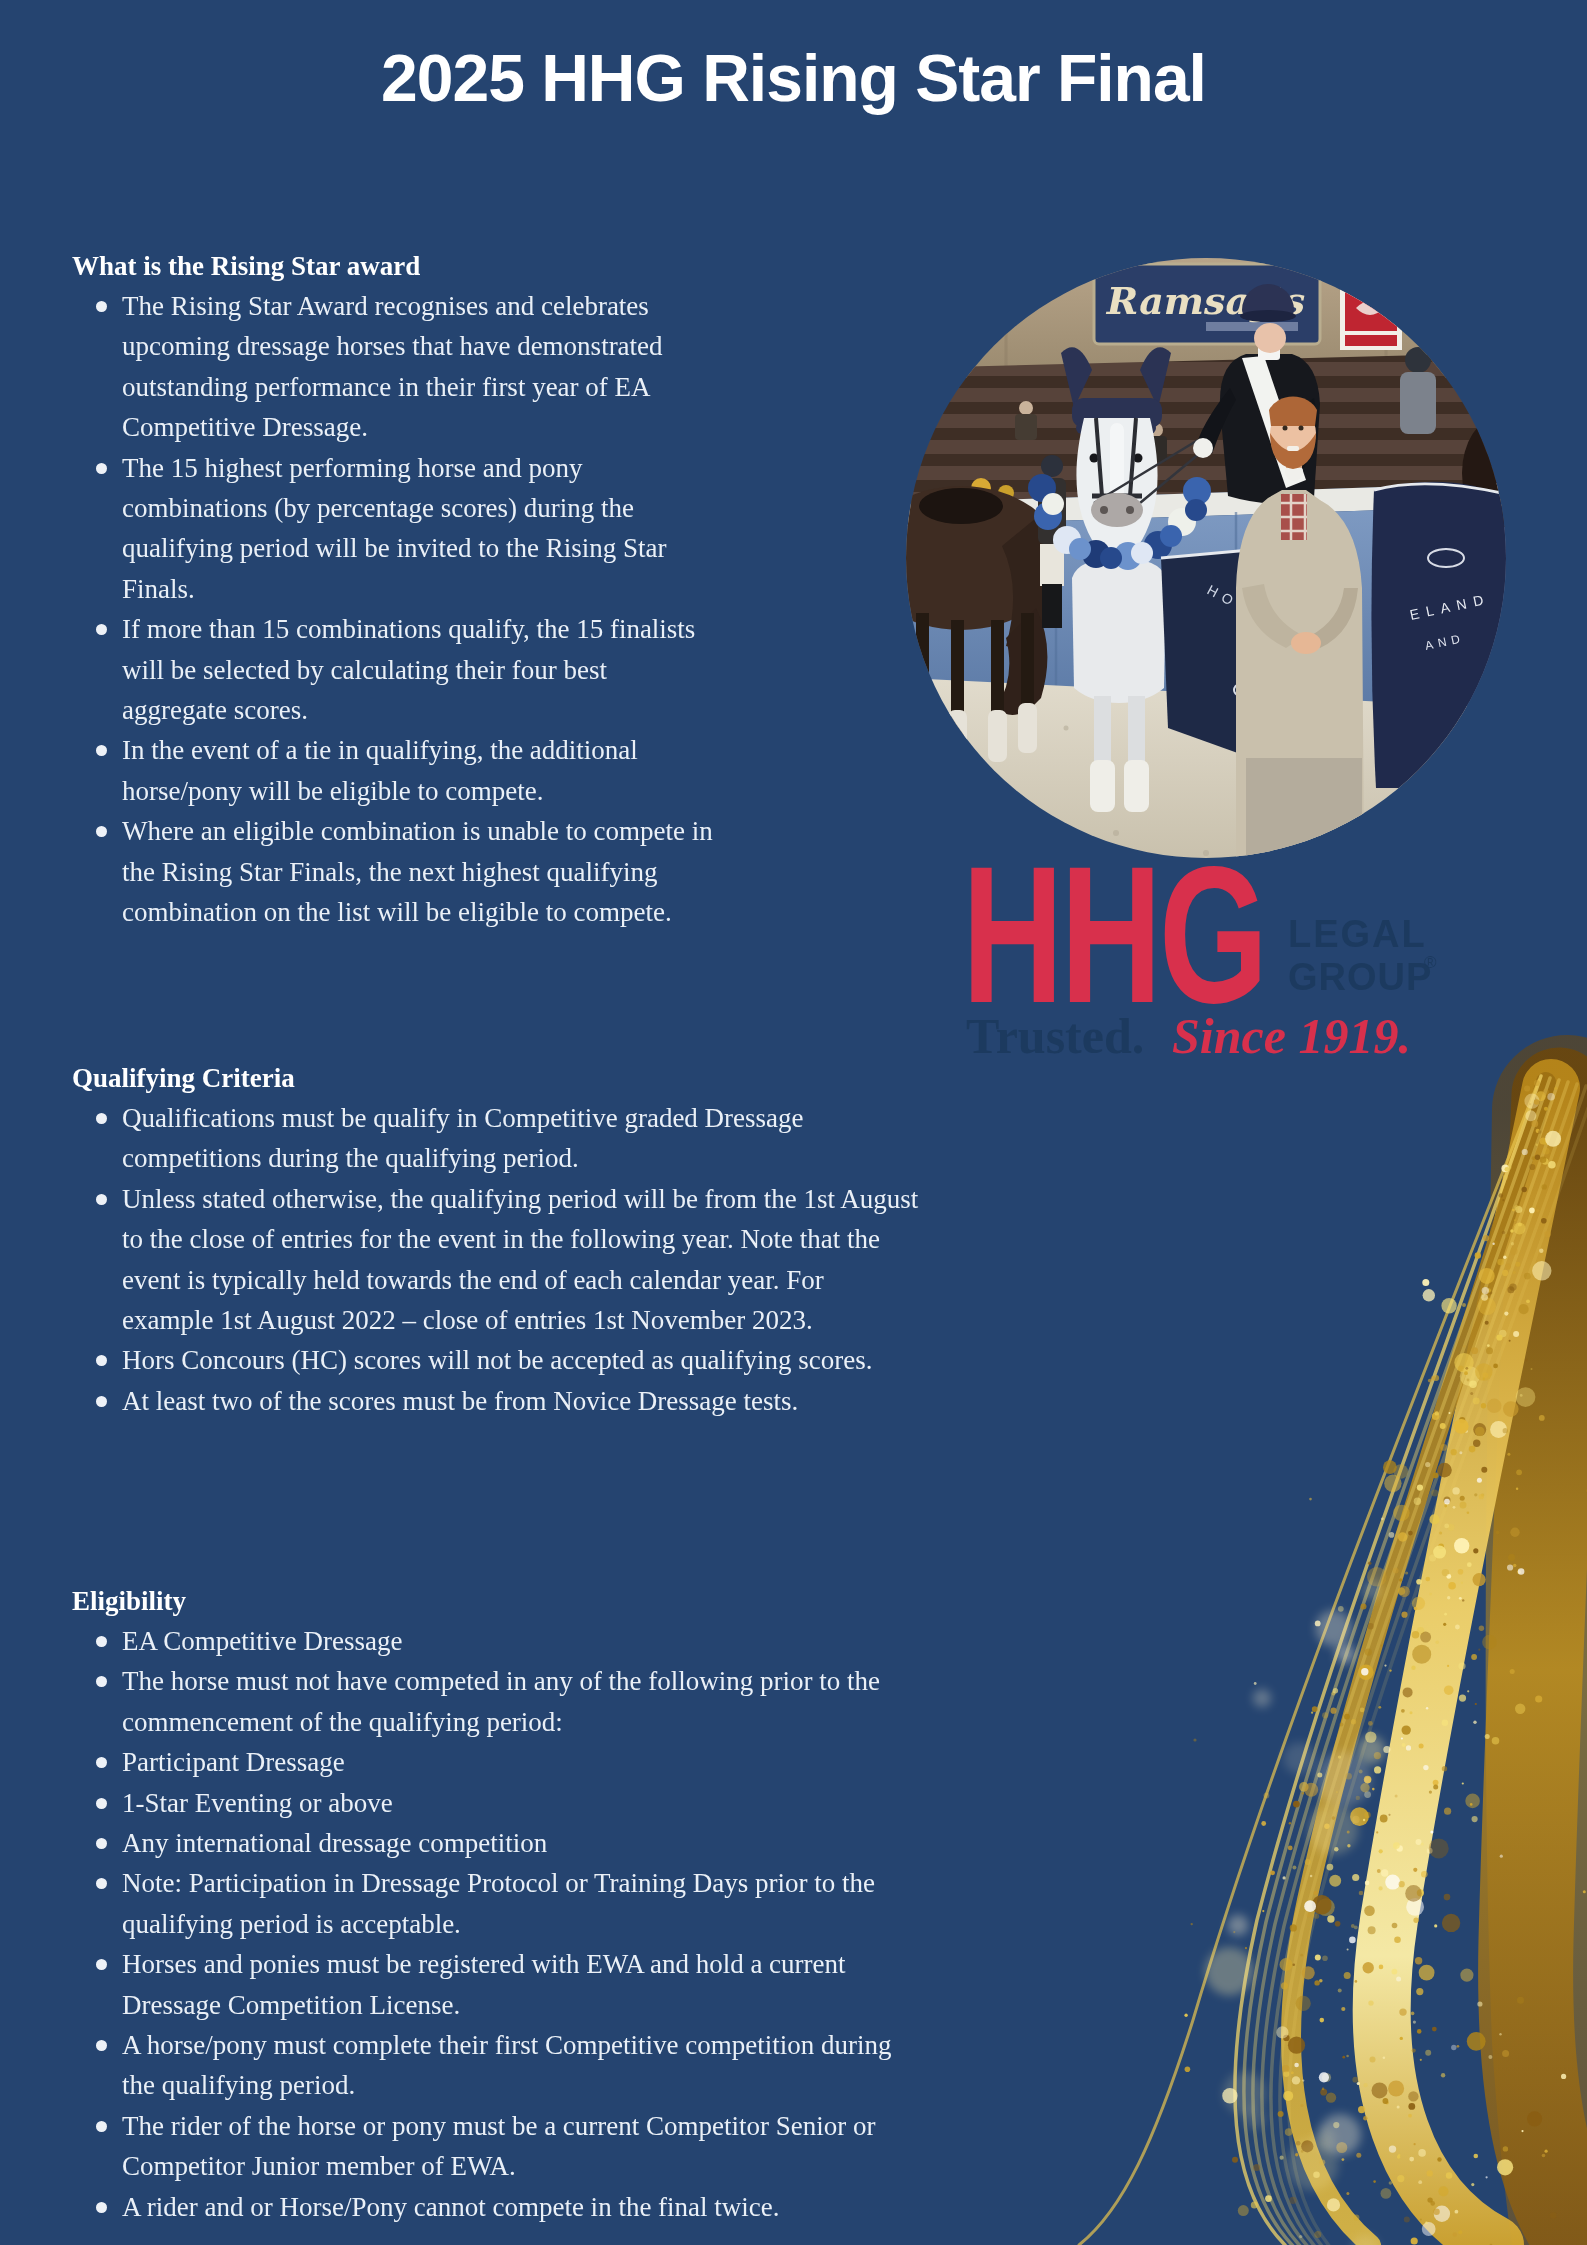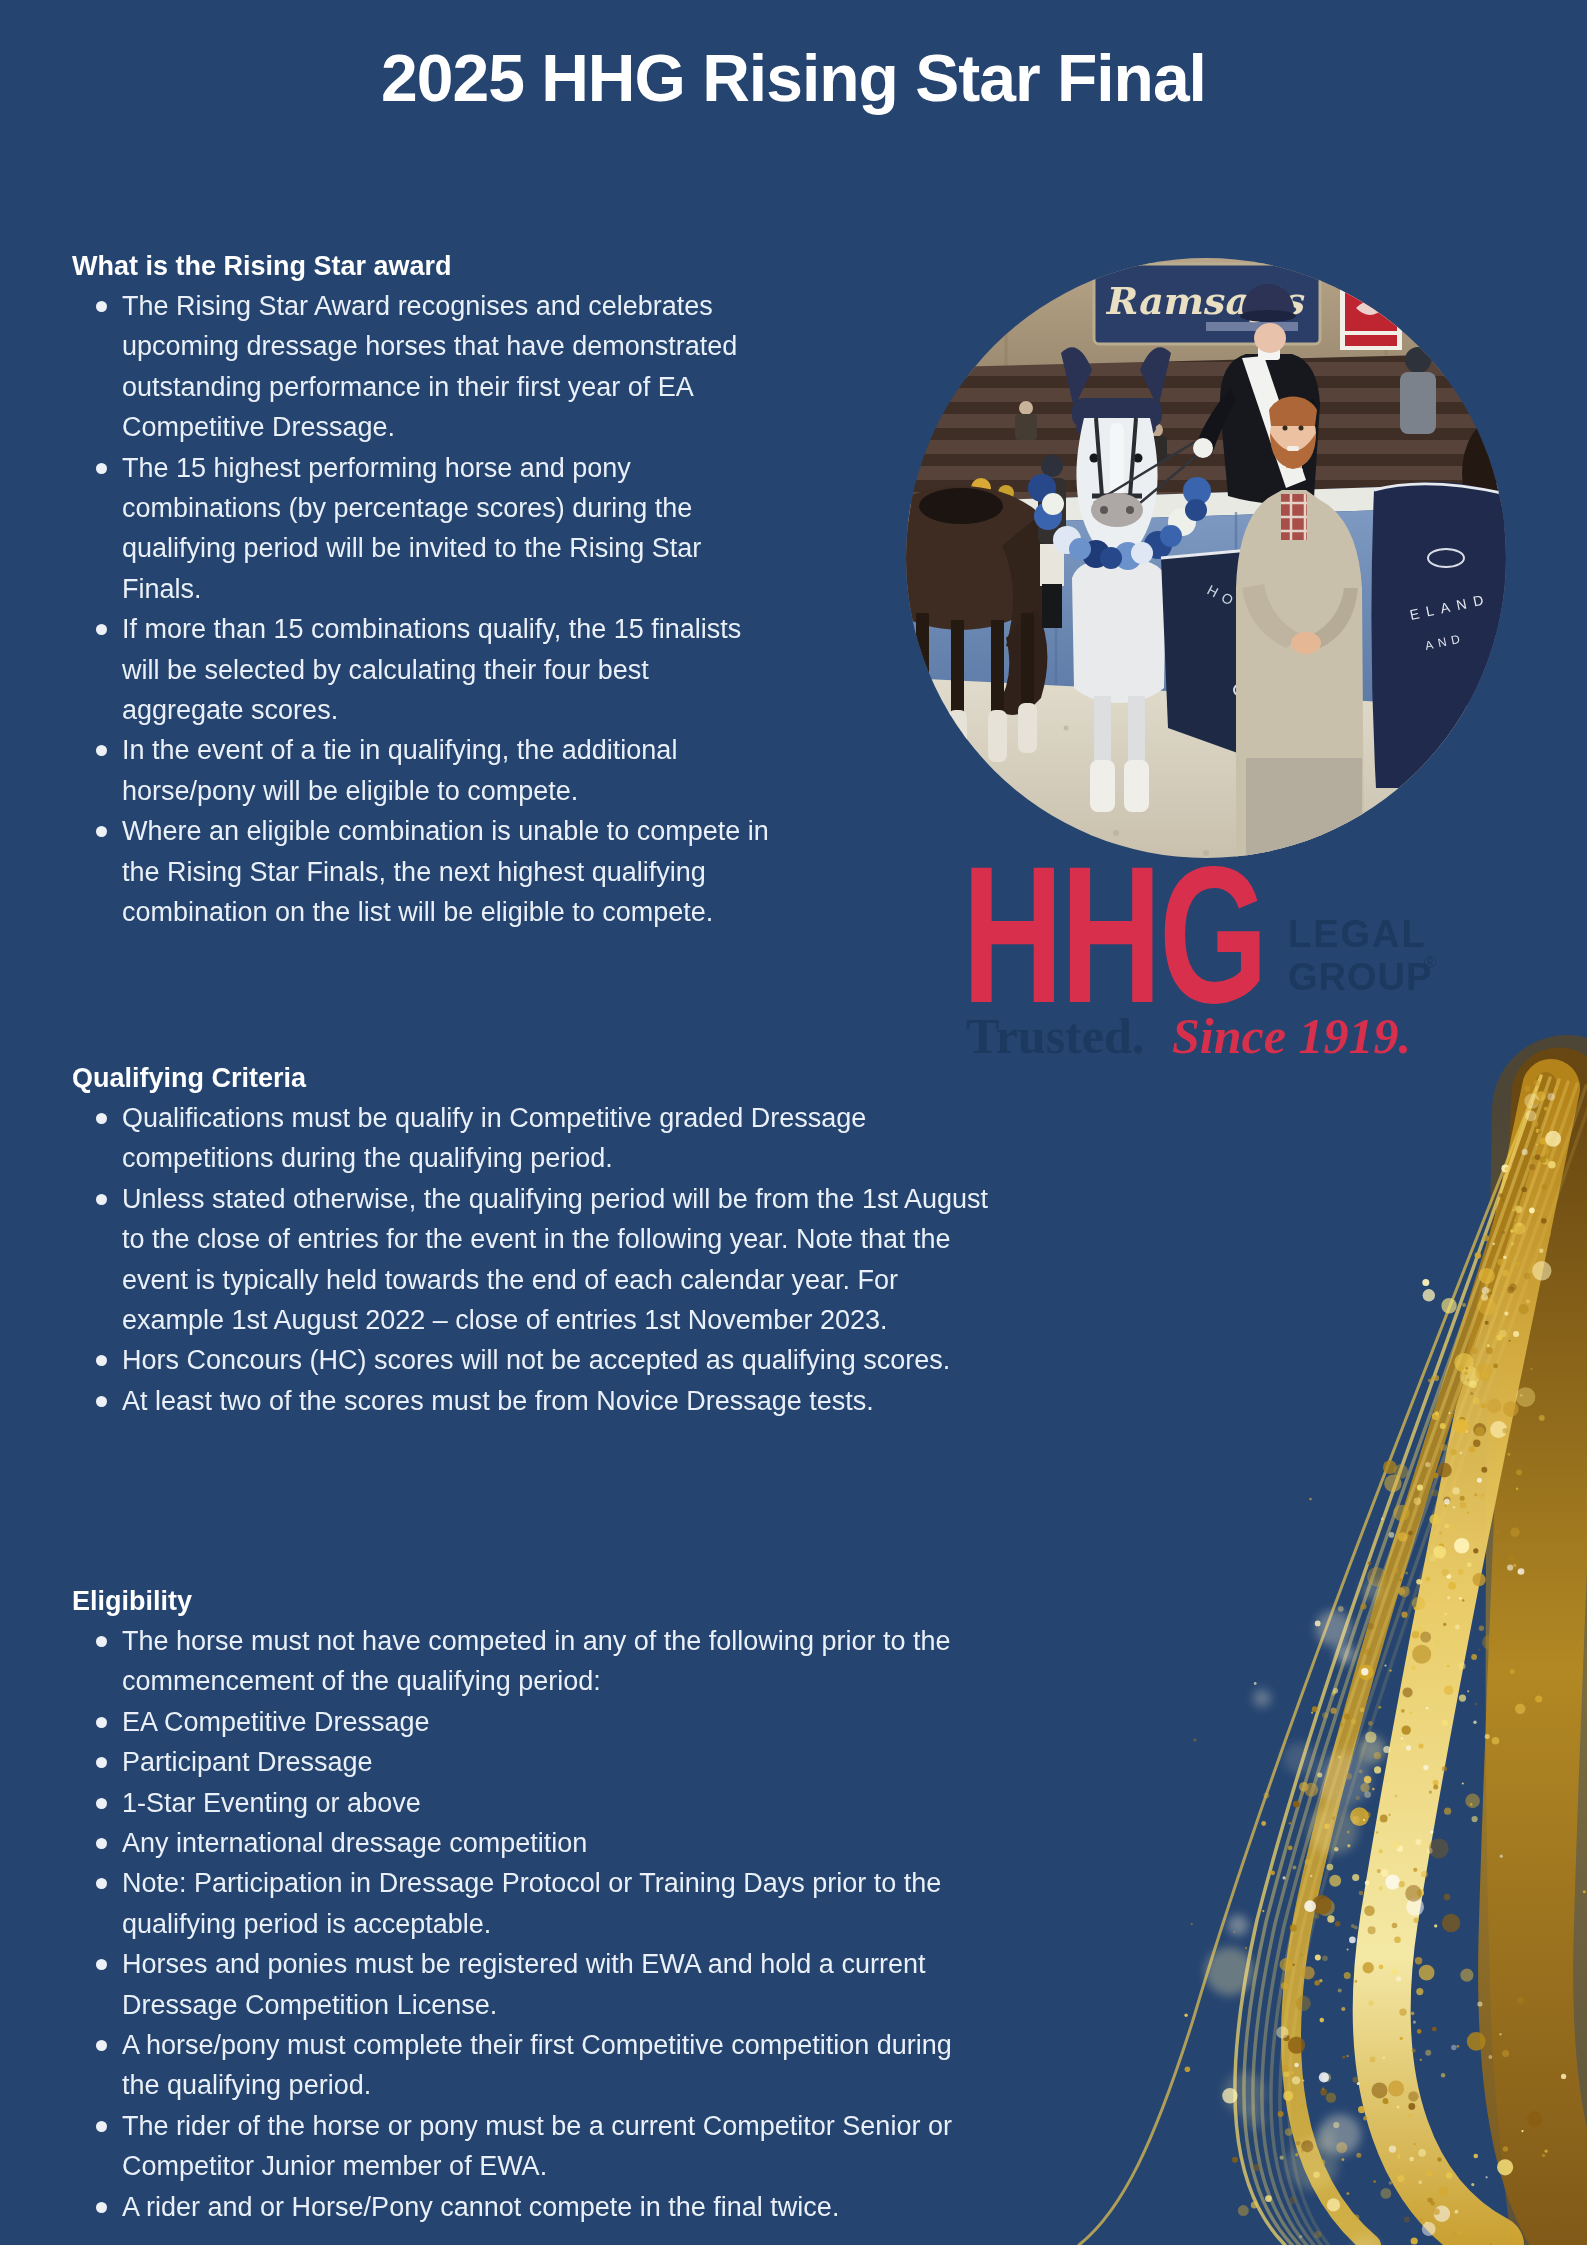--- a/index.html
+++ b/index.html
@@ -1,20 +1,20 @@
 <!DOCTYPE html>
 <html><head>
 <meta charset="utf-8">
 <style>
   html,body{margin:0;padding:0;background:#254470;}
   .page{position:relative;width:1587px;height:2245px;background:#254470;overflow:hidden;
         font-family:"Liberation Sans",sans-serif;}
   .title{position:absolute;top:40px;left:0;width:100%;text-align:center;color:#ffffff;
          font-size:66px;font-weight:bold;letter-spacing:-1px;z-index:3;}
-  .section{position:absolute;z-index:3;color:#eaf0f7;}
+  .section{position:absolute;z-index:3;color:#eaf0f7;font-family:Liberation Serif, serif;}
   .section h2{margin:0;font-size:27px;line-height:40px;font-weight:bold;color:#ffffff;}
   .section ul{margin:0;padding:0;list-style:none;font-size:27px;line-height:40.4px;}
   .section li{position:relative;padding-left:50px;white-space:pre-line;}
   .section li::before{content:"";position:absolute;left:24px;top:15px;width:11px;height:11px;
                       border-radius:50%;background:#eef2f7;}
   #sec-about{left:72px;top:246px;width:845px;}
   #sec-qualifying{left:72px;top:1058px;width:1255px;}
   #sec-eligibility{left:72px;top:1548px;width:1255px;margin-top:33px;}
   .photo{position:absolute;left:906px;top:258px;width:600px;height:600px;z-index:2;}
   .logo-svg{position:absolute;left:962px;top:846px;width:520px;height:215px;z-index:2;}
@@ -61,23 +61,23 @@
 event is typically held towards the end of each calendar year. For
 example 1st August 2022 – close of entries 1st November 2023.</li>
       <li>Hors Concours (HC) scores will not be accepted as qualifying scores.</li>
       <li>At least two of the scores must be from Novice Dressage tests.</li>
     </ul>
   </div>
 
   <div class="section" id="sec-eligibility">
     <h2>Eligibility</h2>
     <ul>
+      <li>EA Competitive Dressage</li>
       <li>The horse must not have competed in any of the following prior to the
 commencement of the qualifying period:</li>
-      <li>EA Competitive Dressage</li>
       <li>Participant Dressage</li>
       <li>1-Star Eventing or above</li>
       <li>Any international dressage competition</li>
       <li>Note: Participation in Dressage Protocol or Training Days prior to the
 qualifying period is acceptable.</li>
       <li>Horses and ponies must be registered with EWA and hold a current
 Dressage Competition License.</li>
       <li>A horse/pony must complete their first Competitive competition during
 the qualifying period.</li>
       <li>The rider of the horse or pony must be a current Competitor Senior or

